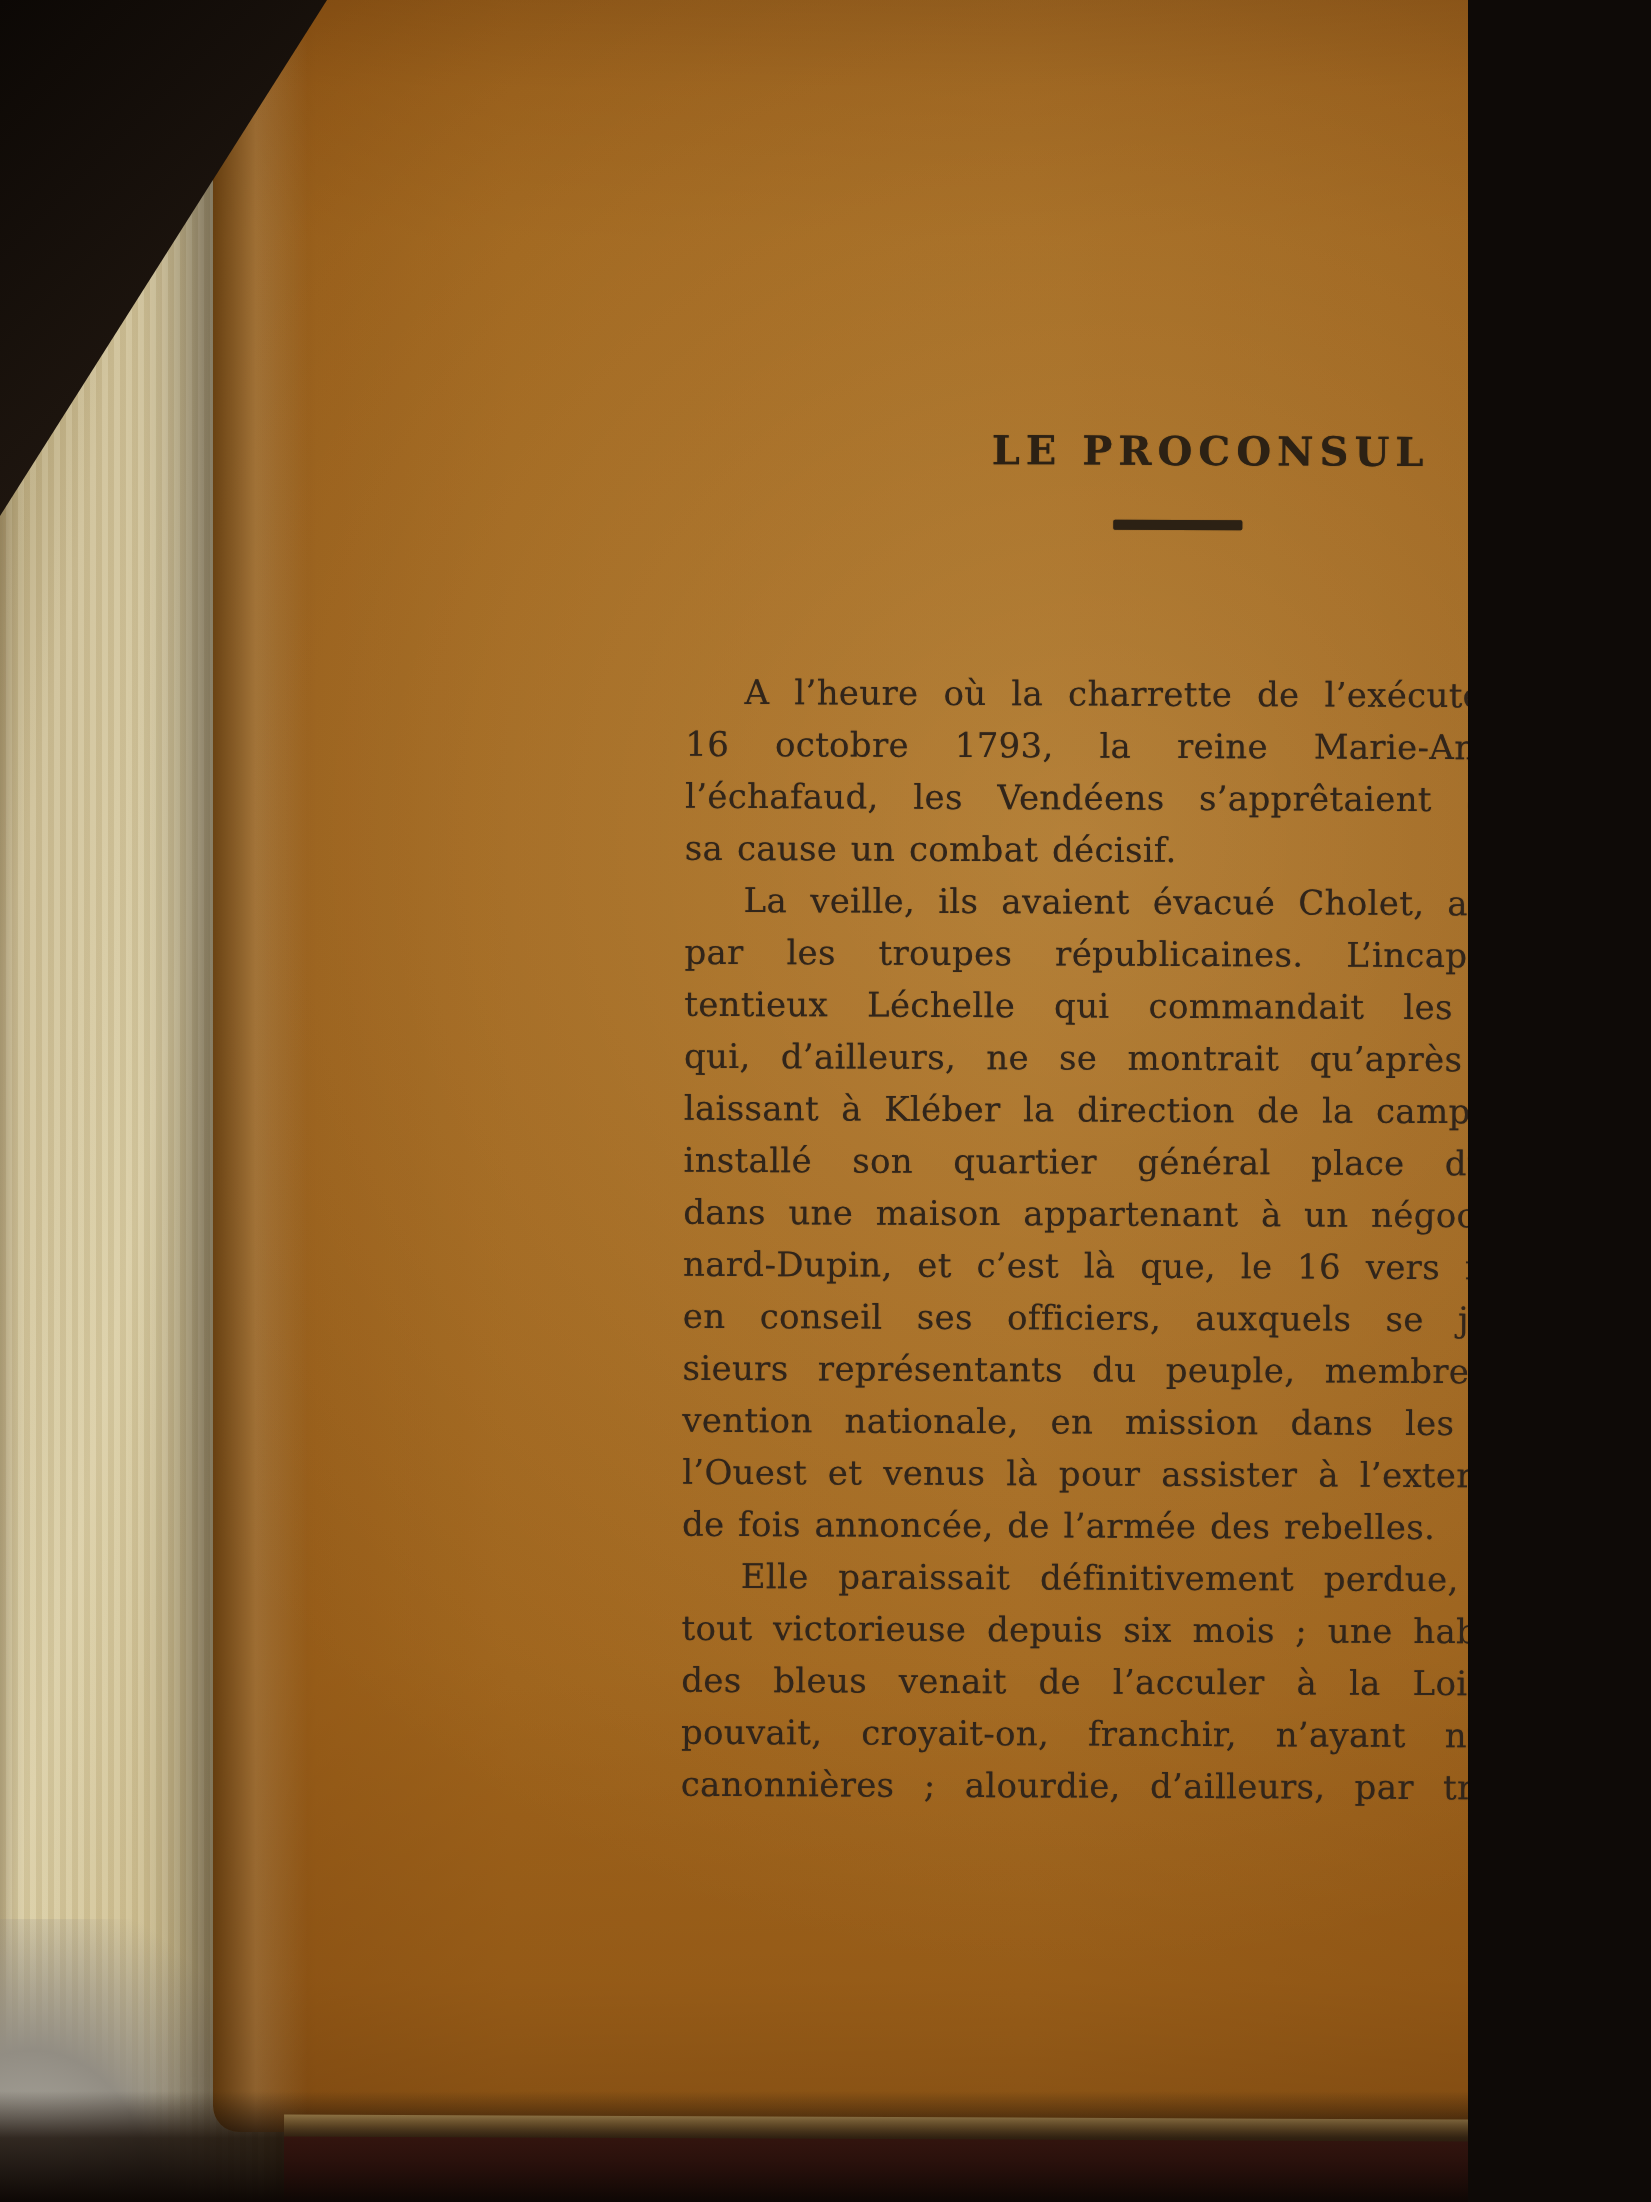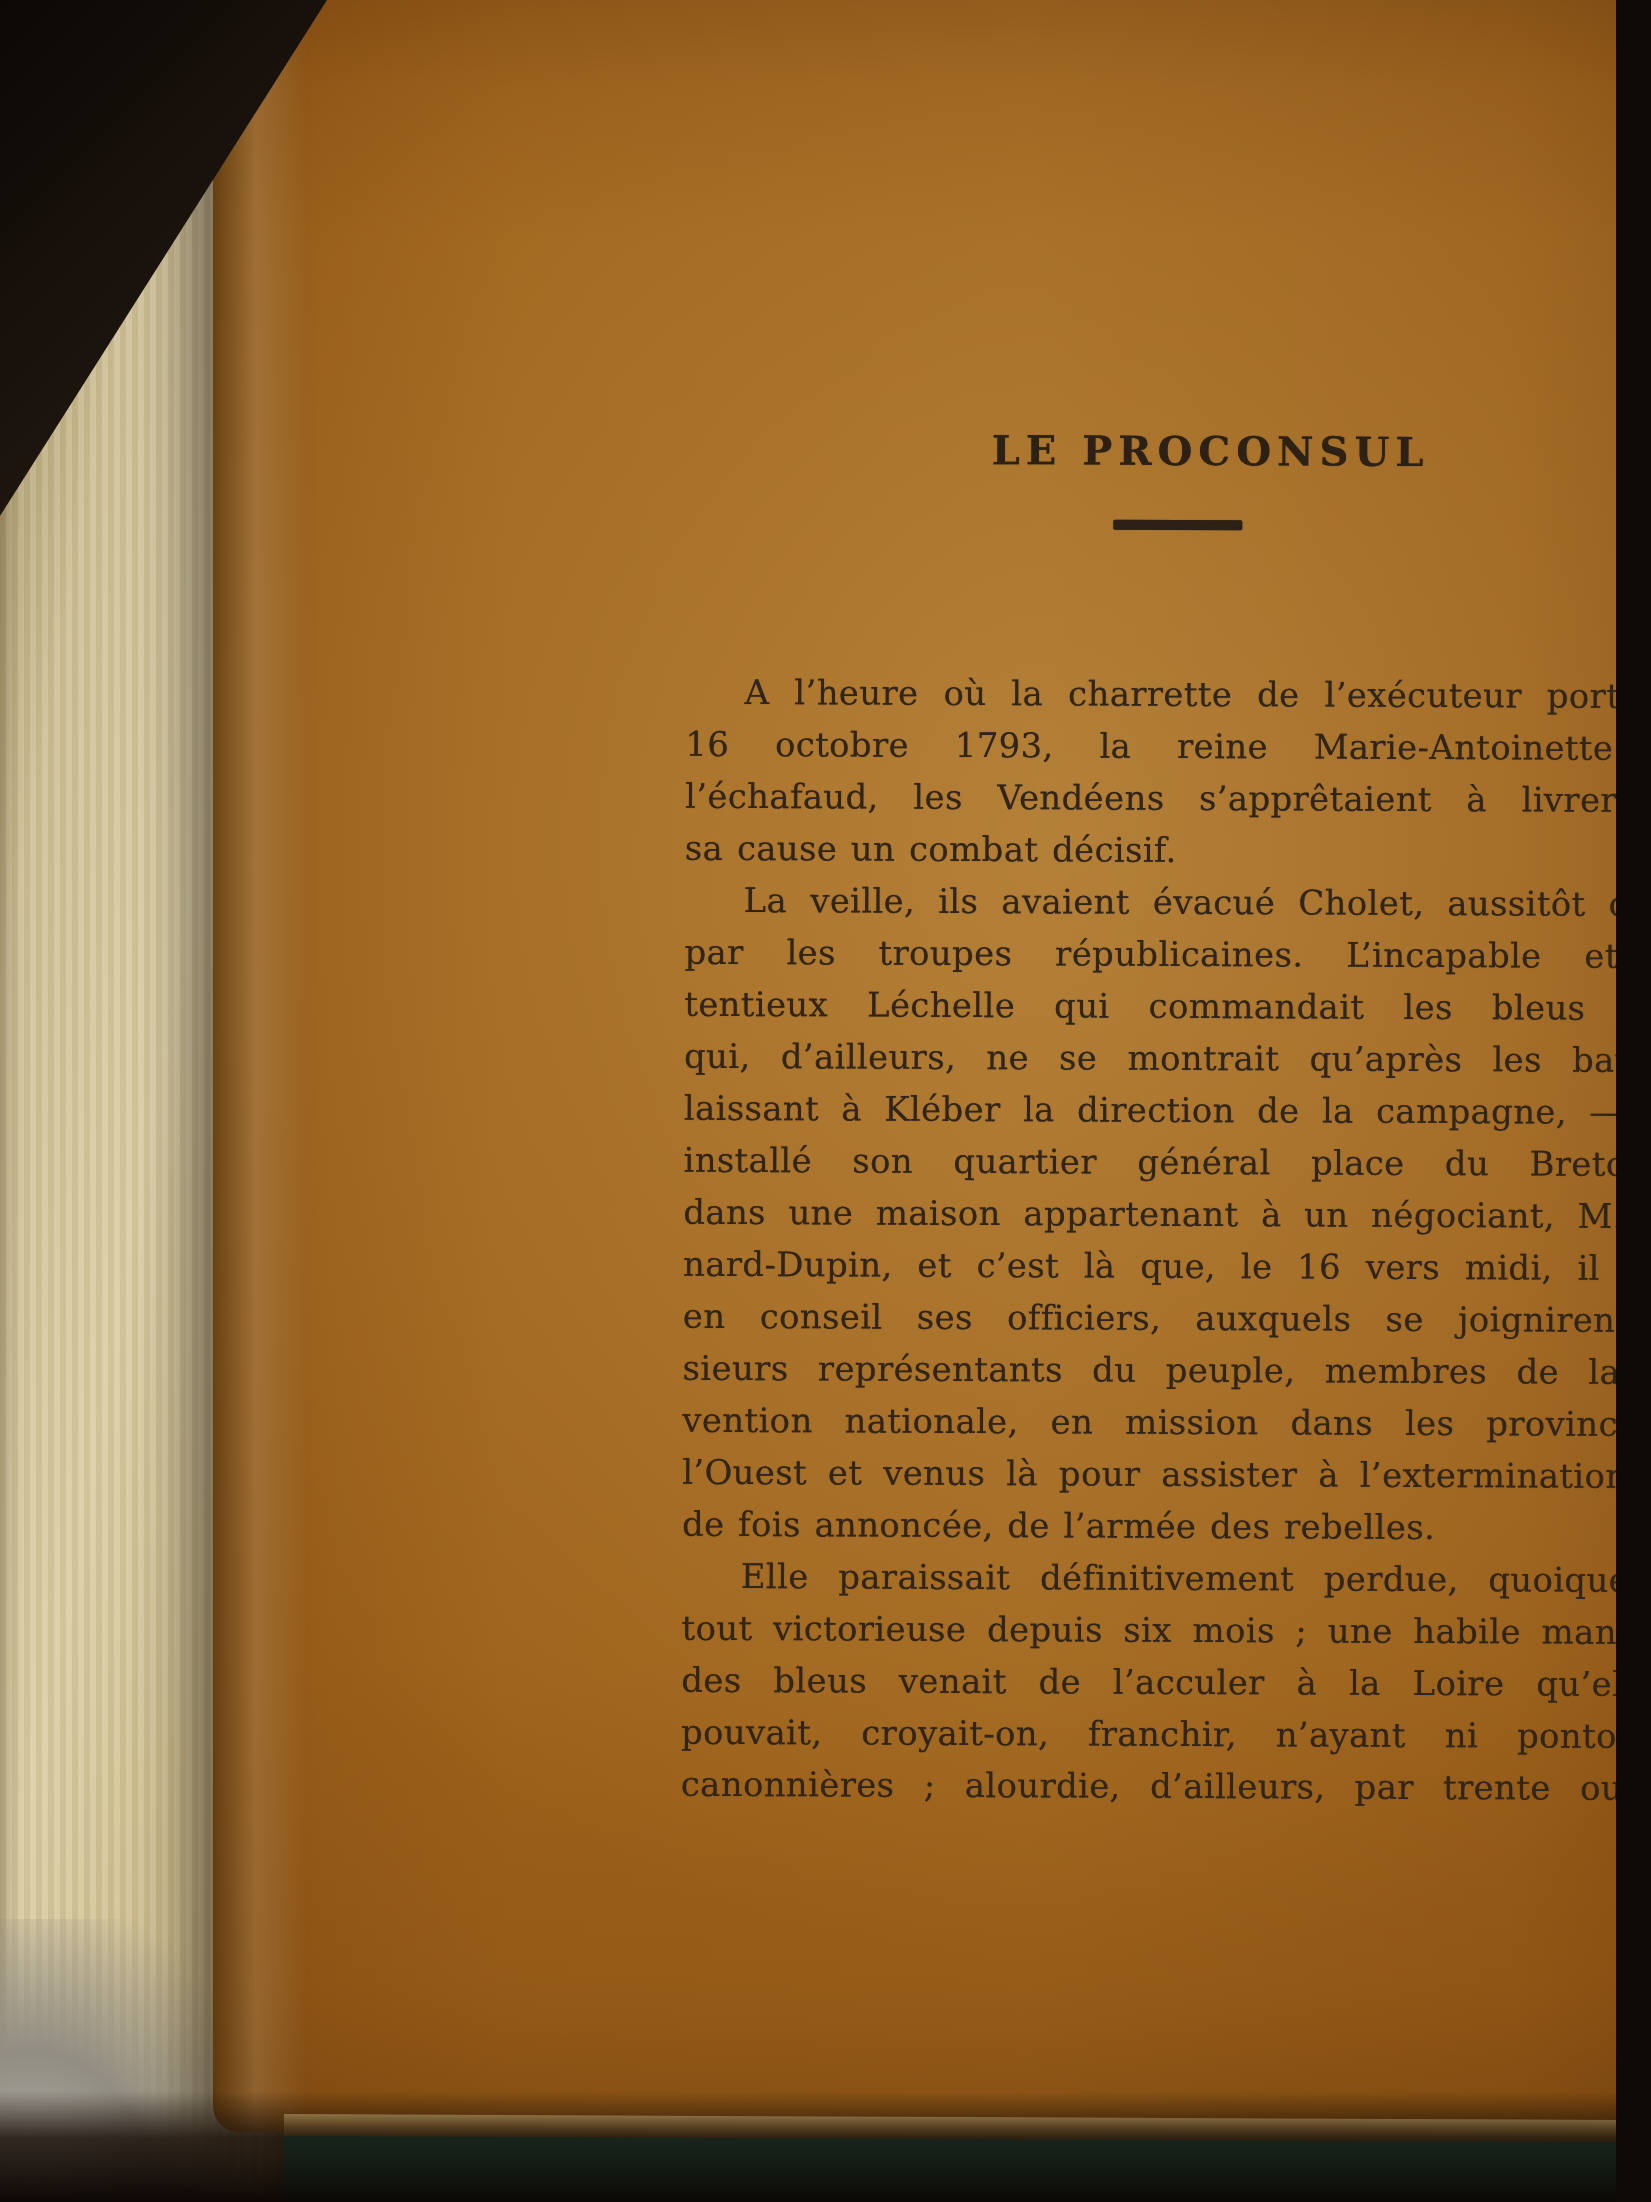--- a/index.html
+++ b/index.html
@@ -1,18 +1,18 @@
 <!DOCTYPE html>
 <html style="font-size:13.8px"><head>
 <meta charset="utf-8">
 <style>
   html,body { margin:0; padding:0; background:#0e0a07; }
   .photo {
-    position:relative; width:1616px; height:2203px; overflow:hidden;
-    background:#14b8a6;
+    position:relative; width:1468px; height:2203px; overflow:hidden;
+    background:#ef4444;
     font-family:"DejaVu Serif", serif;
   }
 
   
   .book-edge {
     position:absolute; left:0; top:0; width:284px; height:2203px;
     background:
       repeating-linear-gradient(90deg, rgba(120,95,50,.10) 0 6px, rgba(255,255,255,.07) 6px 12px),
       linear-gradient(100deg, #9f8e62 0%, #cfc198 26%, #dbcfa6 52%, #cdbd8e 78%, #b7a272 100%);
     box-shadow: inset -12px 0 19px rgba(90,65,25,.35), inset 8.6px 0 15.5px rgba(60,40,15,.25);

